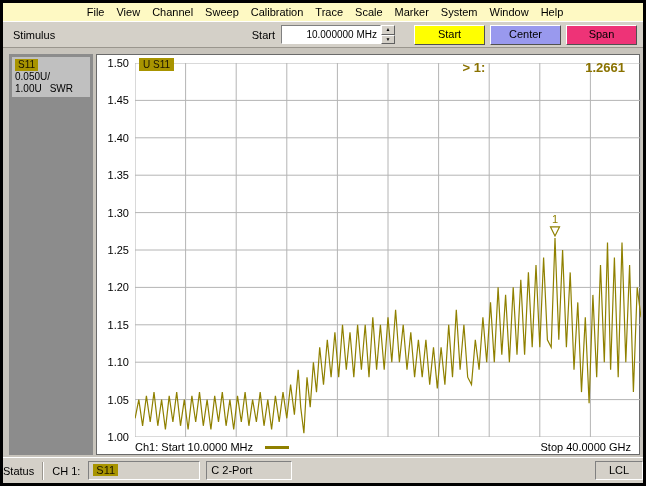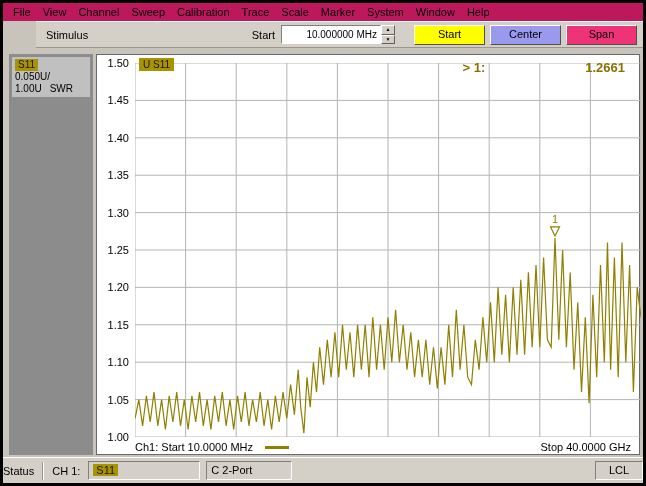--- a/index.html
+++ b/index.html
@@ -1,25 +1,25 @@
 <!DOCTYPE html>
 <html><head>
 <meta charset="utf-8">
 <style>
   * { box-sizing: border-box; margin: 0; padding: 0; }
   html,body { width:646px; height:486px; }
   body { font-family: "Liberation Sans", sans-serif; font-size: 11px; color:#000; }
   .window { width:646px; height:486px; background:#c8c4bc; border:3px solid #000; display:flex; flex-direction:column; overflow:hidden; }
 
   
-  .menubar { height:18px; background:#be185d; display:flex; align-items:center; padding-left:4px; flex:0 0 auto; }
+  .menubar { height:18px; background:#fef9c3; display:flex; align-items:center; padding-left:4px; flex:0 0 auto;justify-content:center; }
   .menu-item { padding:1px 6px; cursor:default; }
 
   
-  .toolbar { height:27px; background:#d4d0c8; border-top:1px solid #fff; border-bottom:1px solid #9a968e; display:flex; align-items:center; padding:0 6px; flex:0 0 auto;margin-left:33px; }
+  .toolbar { height:27px; background:#d4d0c8; border-top:1px solid #fff; border-bottom:1px solid #9a968e; display:flex; align-items:center; padding:0 6px; flex:0 0 auto; }
   .stim-label { margin-left:4px; }
   .start-group { margin-left:auto; display:flex; align-items:center; }
   .start-group label { margin-right:6px; }
   .freq-input-wrap { display:flex; align-items:stretch; height:19px; }
   .freq-input { width:100px; height:19px; border:1px solid; border-color:#808080 #fff #fff #808080; background:#fff; font-family:"Liberation Sans",sans-serif; font-size:10px; padding:0 3px;text-align:right; }
   .spinner { width:14px; display:flex; flex-direction:column; }
   .spin-btn { flex:1; font-size:5px; line-height:5px; background:#d4d0c8; border:1px solid; border-color:#fff #606060 #606060 #fff; text-align:center; cursor:default; padding:0; }
   .btn-row { display:flex; margin-left:14px; }
   .color-btn { width:71px; height:20px; margin-left:5px; border:1px solid; border-color:#ffffff #505050 #505050 #ffffff; font-family:"Liberation Sans",sans-serif; font-size:11px; text-align:center; line-height:17px; cursor:default; }
 

